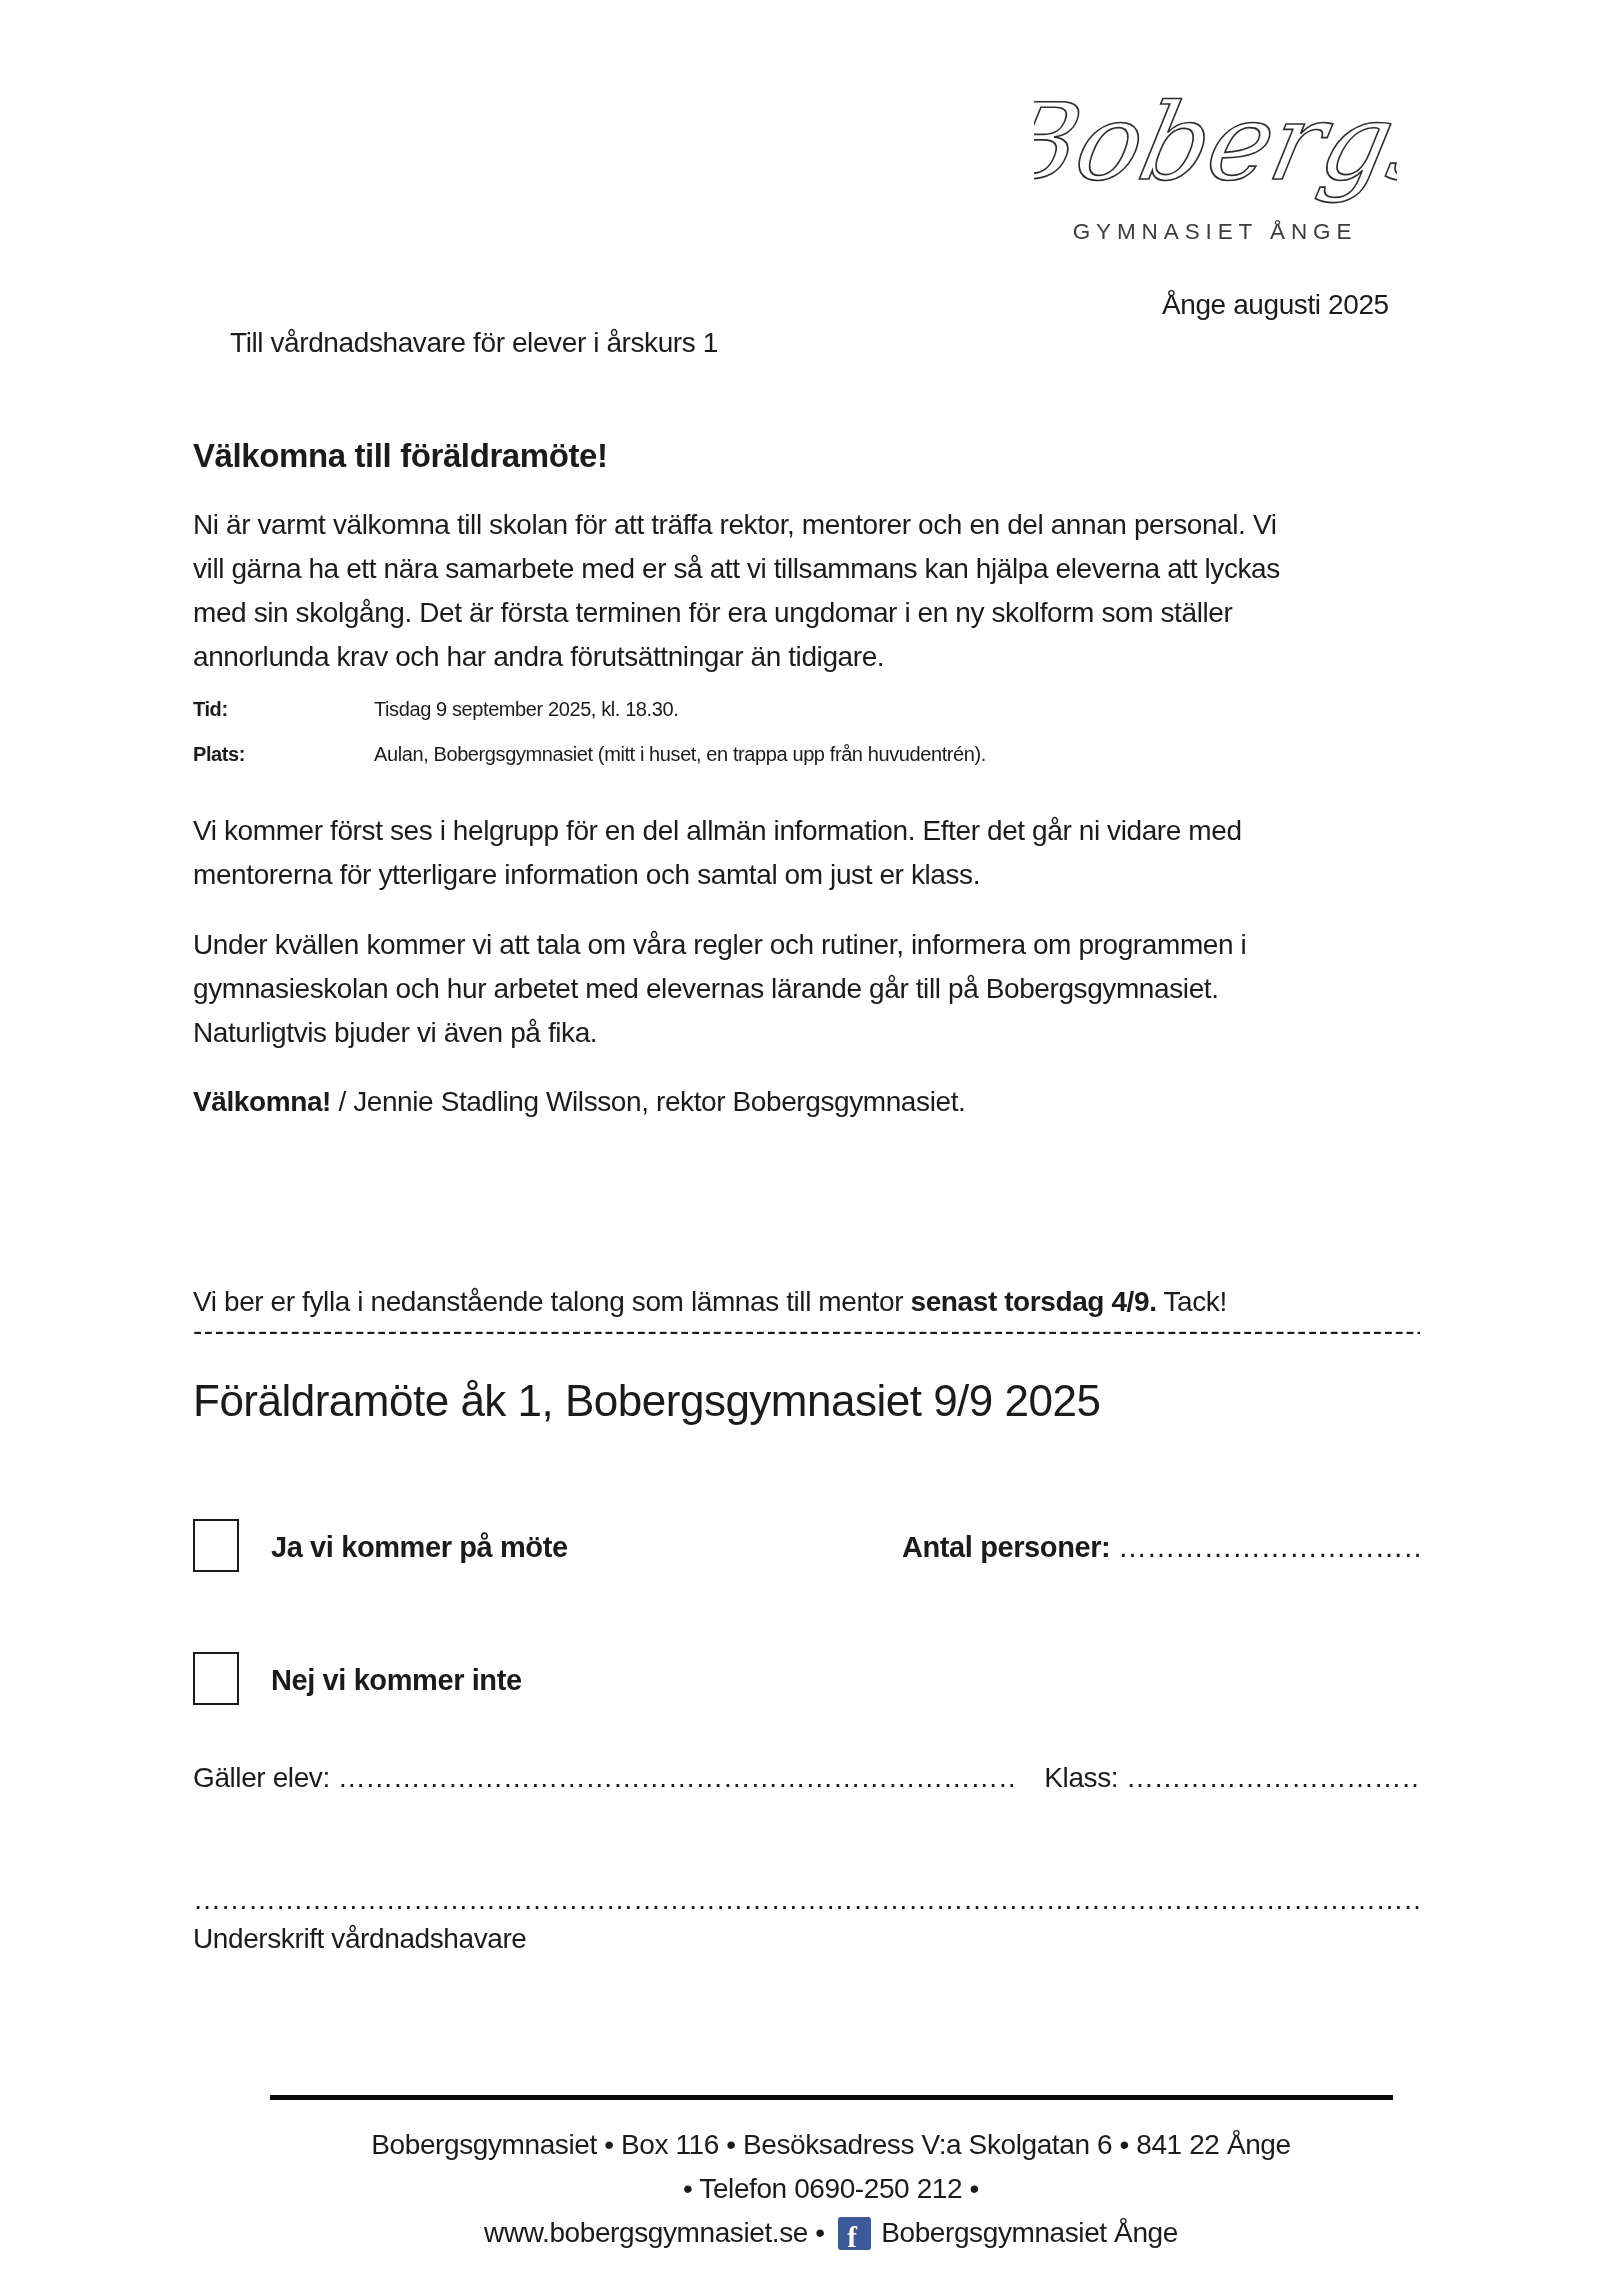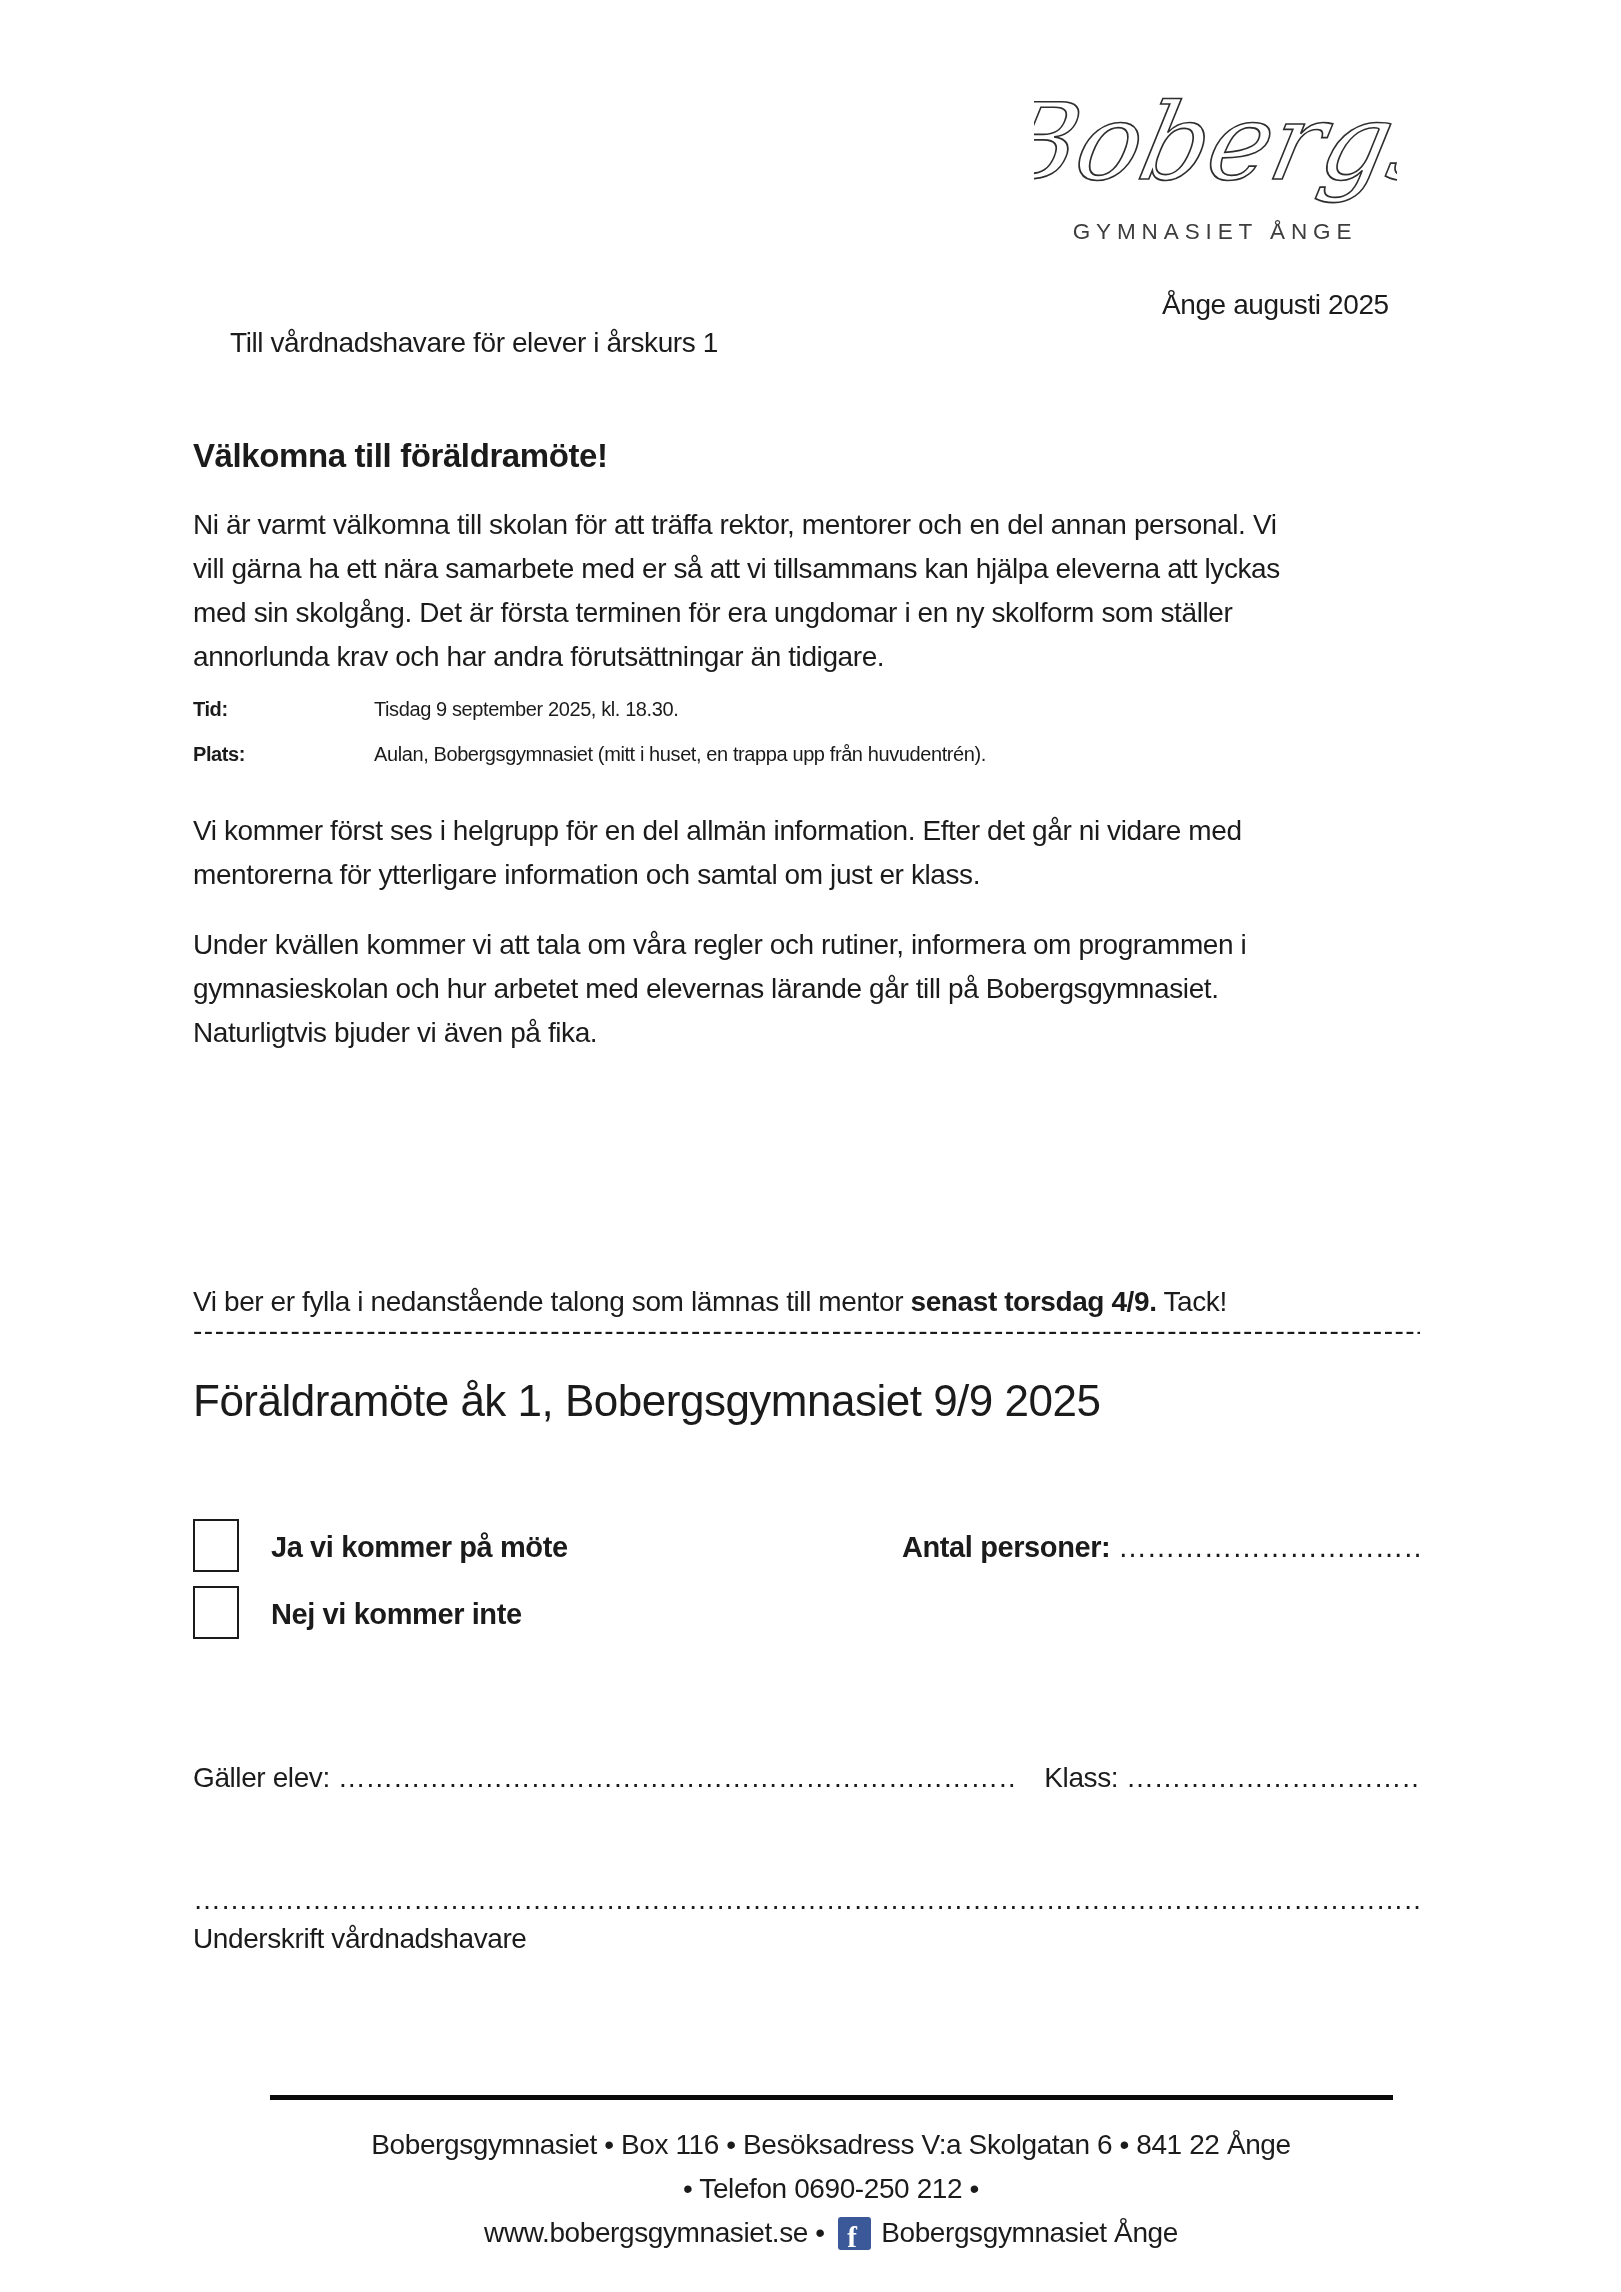--- a/index.html
+++ b/index.html
@@ -40,21 +40,21 @@
   .signoff{left:193px;top:1086px;font-size:28px;letter-spacing:-0.4px;}
   .signoff b{letter-spacing:-0.4px;}
   .instruction{left:193px;top:1286px;font-size:28px;letter-spacing:-0.4px;}
   .divider-dashes{
     left:193px;top:1315px;width:1227px;height:39px;
     font-size:28px;letter-spacing:1.5px;
     white-space:nowrap;overflow:hidden;color:#1b1b1b;
   }
   .talong-heading{left:193px;top:1376px;font-size:44px;letter-spacing:-0.5px;font-weight:400;}
   .opt-row{left:193px;top:1519px;width:1227px;height:59px;}
-  .opt-row2{top:1586px;padding-left:12px;}
+  .opt-row2{top:1652px;padding-left:12px;}
   .checkbox{
     position:absolute;left:0;top:0;
     width:46px;height:53px;
     border:2.9px solid #1b1b1b;
     background:#fff;
     box-sizing:border-box;
   }
   .opt-label{
     position:absolute;left:78px;top:11.8px;
     font-size:29px;font-weight:bold;letter-spacing:-0.4px;white-space:nowrap;
@@ -137,20 +137,23 @@
       <span class="schedule-value">Aulan, Bobergsgymnasiet (mitt i huset, en trappa upp från huvudentrén).</span>
     </div>
   </div>
 
   <div class="abs body-text para2">Vi kommer först ses i helgrupp för en del allmän information. Efter det går ni vidare med
 mentorerna för ytterligare information och samtal om just er klass.</div>
   <div class="abs body-text para3">Under kvällen kommer vi att tala om våra regler och rutiner, informera om programmen i
 gymnasieskolan och hur arbetet med elevernas lärande går till på Bobergsgymnasiet.
 Naturligtvis bjuder vi även på fika.</div>
 
+  <div class="abs signoff">
+    <b>Välkomna!</b><span> / Jennie Stadling Wilsson, rektor Bobergsgymnasiet.</span>
+  </div>
 
   <div class="abs instruction">
     <span>Vi ber er fylla i nedanstående talong som lämnas till mentor </span><b>senast torsdag 4/9.</b><span> Tack!</span>
   </div>
   <div class="abs divider-dashes">------------------------------------------------------------------------------------------------------------------------------------------------------</div>
 
   <div class="abs talong-heading">Föräldramöte åk 1, Bobergsgymnasiet 9/9 2025</div>
 
   <div class="abs opt-row">
     <span class="checkbox"></span>

